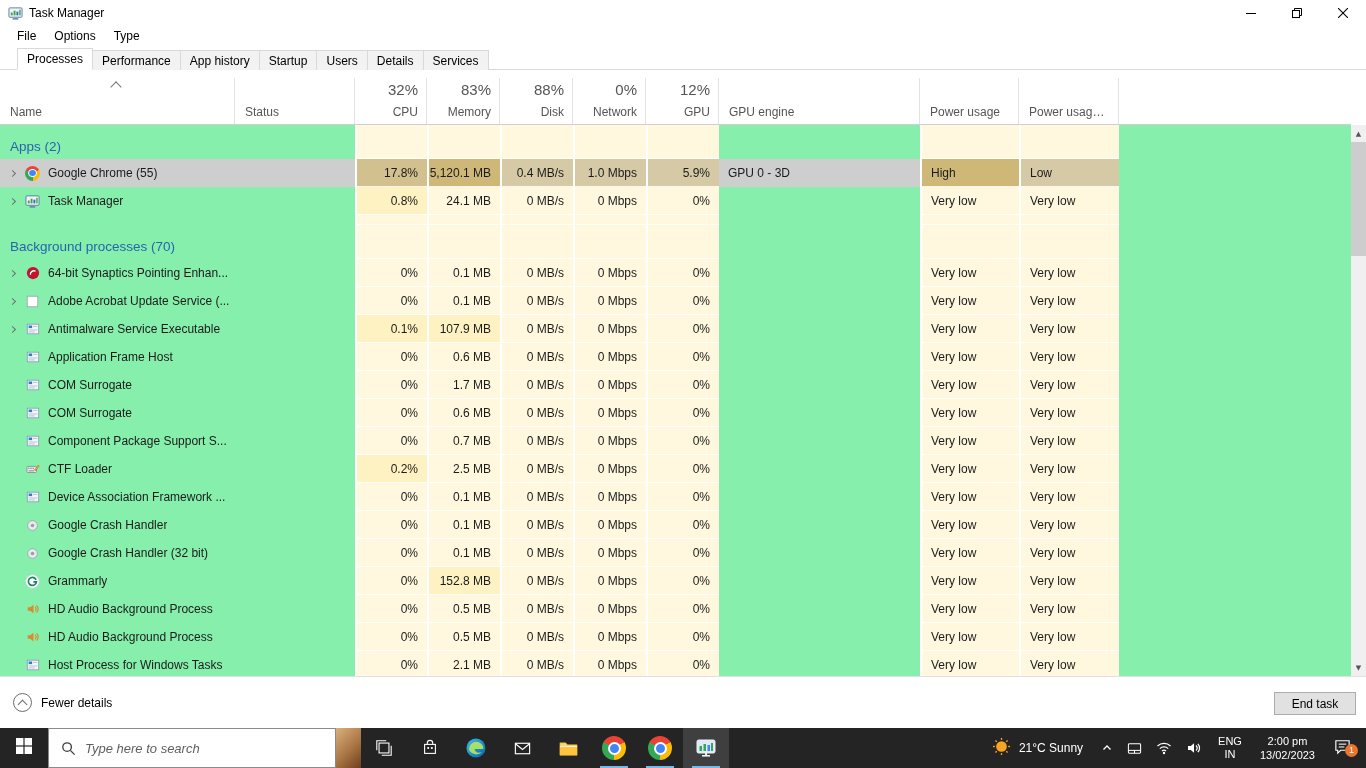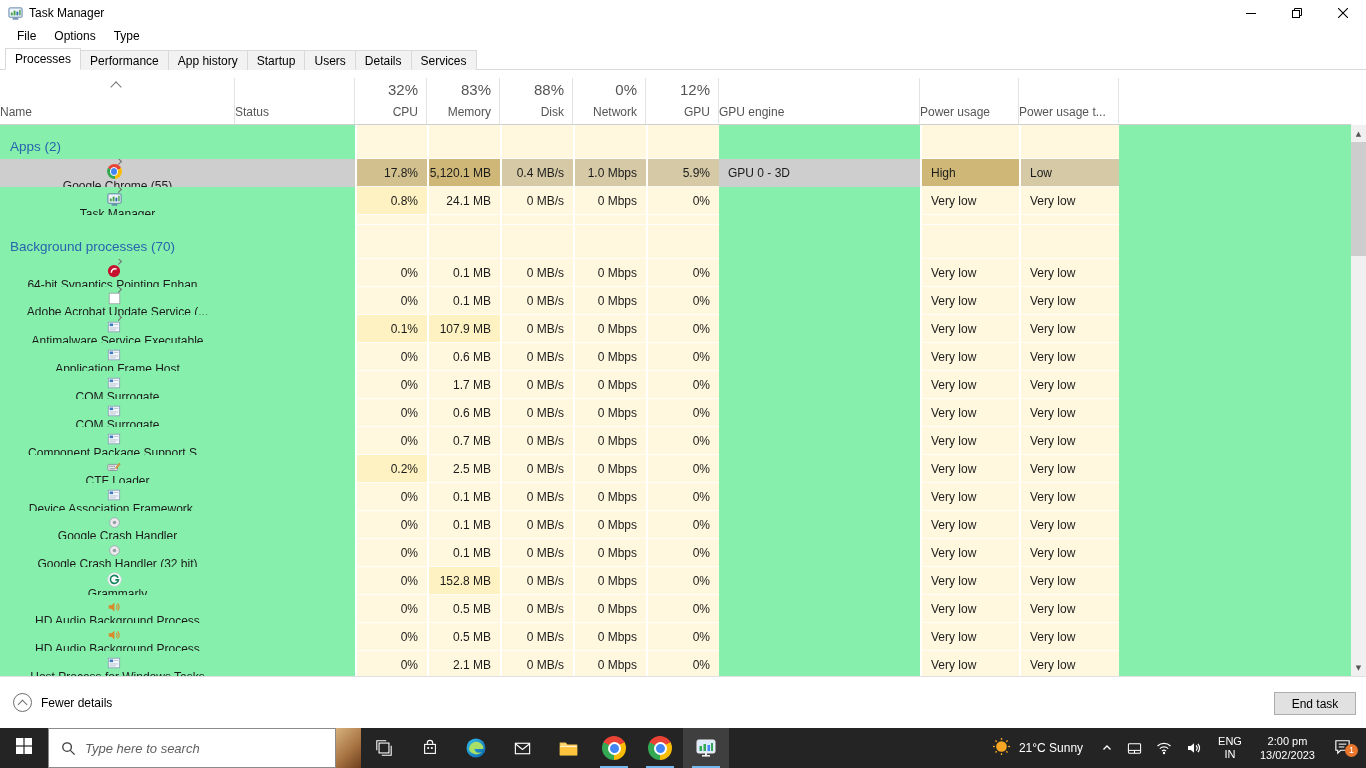--- a/index.html
+++ b/index.html
@@ -12,56 +12,56 @@
 
   .titlebar { height:26px; display:flex; align-items:center; flex:none; }
   .tb-appicon { margin-left:8px; display:flex; }
   .tb-title { font-size:12px; color:#000; margin-left:6px; }
   .tb-controls { margin-left:auto; display:flex; height:100%; }
   .tb-btn { width:46px; display:flex; align-items:center; justify-content:center; }
 
   .menubar { height:20px; display:flex; align-items:center; padding-left:8px; flex:none; }
   .menu-item { font-size:12px; color:#000; padding:2px 9px; }
 
-  .tabbar { height:24px; display:flex; align-items:flex-end; padding-left:5px;
+  .tabbar { height:24px; display:flex; align-items:flex-end; padding-left:17px;
     border-bottom:1px solid #d9d9d9; flex:none; }
   .tab { font-size:12px; color:#000; padding:0 9px; height:20px; display:flex;
     align-items:center; border:1px solid #d9d9d9; border-bottom:none;
     background:#f2f2f2; margin-right:-1px; margin-bottom:-1px; position:relative; }
   .tab.active { background:#fff; height:22px; z-index:2; border-bottom:1px solid #fff; }
 
   .content { position:relative; flex:1; }
 
   
   .thead { position:absolute; top:8px; left:0; width:1351px; height:47px;
     display:grid; grid-template-columns:235px 120px 72px 73px 73px 73px 73px 201px 99px 100px 1fr;
     border-bottom:1px solid #cfcfcf; background:#fff; }
   .hcell { position:relative; border-right:1px solid #e3e3e3;
     display:flex; flex-direction:column; justify-content:space-between; overflow:hidden; }
   .hcell.hfill { border-right:none; }
   .hpct { font-size:15px; color:#555; text-align:right; padding:3px 8px 0 0; height:19px; }
-  .hlabel { font-size:12px; color:#555; padding:0 8px 5px 0; white-space:nowrap;
+  .hlabel { font-size:12px; color:#555; padding:0 8px 5px 10px; white-space:nowrap;
     overflow:hidden; text-overflow:ellipsis; }
   .numh .hlabel { text-align:right; padding-right:8px; }
   .sortmark { position:absolute; top:5px; left:50%; margin-left:-5px; width:8px; height:8px;
     border-left:1.5px solid #777; border-top:1.5px solid #777; transform:rotate(45deg); }
 
   
   .tbody { position:absolute; top:55px; bottom:0; left:0; width:1364px; overflow:hidden; background:#86efac; }
   .row { display:grid; grid-template-columns:235px 120px 72px 73px 73px 73px 73px 201px 99px 100px; width:1119px; }
   .row.proc { height:28px; }
   .row.group { height:34px; }
   .row.spacer { height:10px; }
   .cell { overflow:hidden; white-space:nowrap; display:flex; align-items:center; }
   .group .cell { align-items:flex-end; padding-bottom:5px; }
   .hz { border-left:2px solid #fff; border-bottom:1px solid rgba(255,255,255,.85); }
   .num { font-size:12px; color:#1b1b1b; justify-content:flex-end; padding-right:9px; }
   .ptext { font-size:12px; color:#1b1b1b; padding-left:9px; }
   .engine { font-size:12px; color:#1b1b1b; padding-left:9px; }
-  .name { font-size:12px; color:#1b1b1b;flex-direction:column; }
+  .name { font-size:12px; color:#1b1b1b; }
   .pname { overflow:hidden; text-overflow:ellipsis; }
   .chev { width:5px; height:5px; border-right:1.4px solid #707070; border-top:1.4px solid #707070;
     transform:rotate(45deg); margin:0 9px 0 10px; flex:none; }
   .chev.ph { border:none; }
   .icw { width:17px; display:flex; justify-content:center; margin-right:7px; flex:none; }
   .glabel { font-size:13.5px; color:var(--group-header-blue,#2765af); padding-left:10px; }
 
   .h0 { background:var(--heat-0,#fff8de); } .h1 { background:var(--heat-1,#fff2c2); } .s1 { background:var(--sel-heat-1,#d6caa6); }
   .s2 { background:var(--sel-heat-2,#d2c18e); } .s3 { background:var(--sel-heat-3,#cfb877); }
   .sel .cell:not(.hz) { background:var(--selection-gray,#cecece); }

